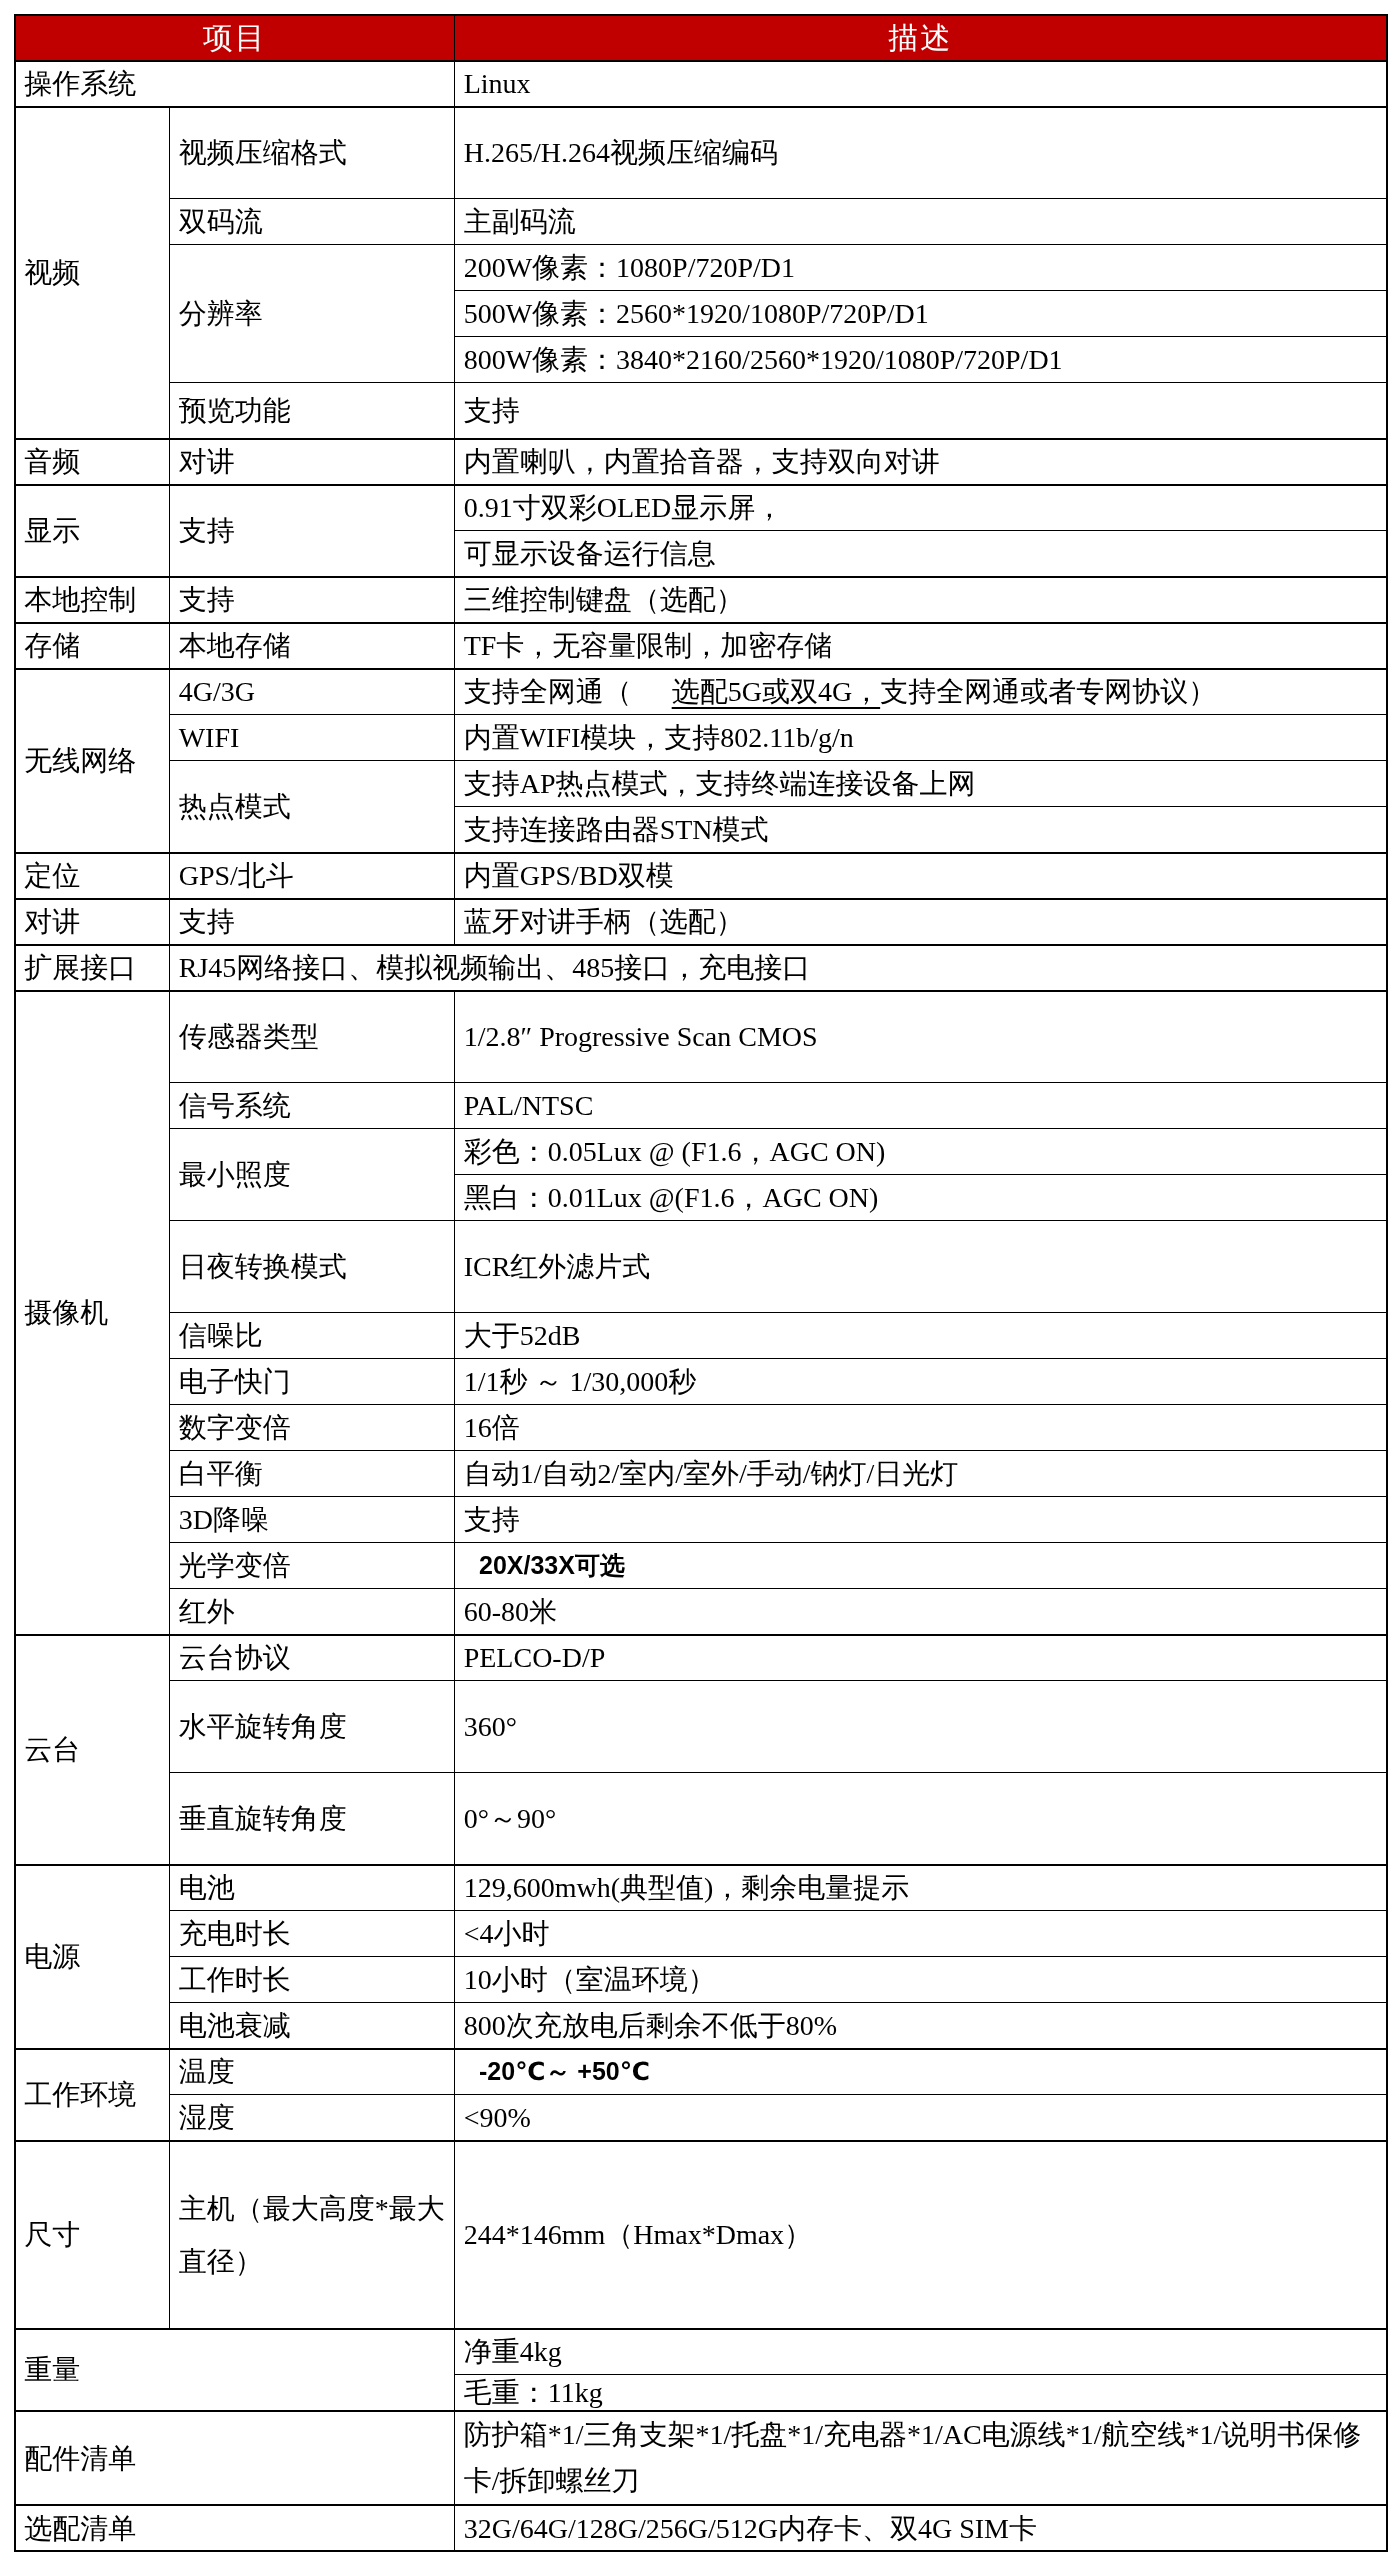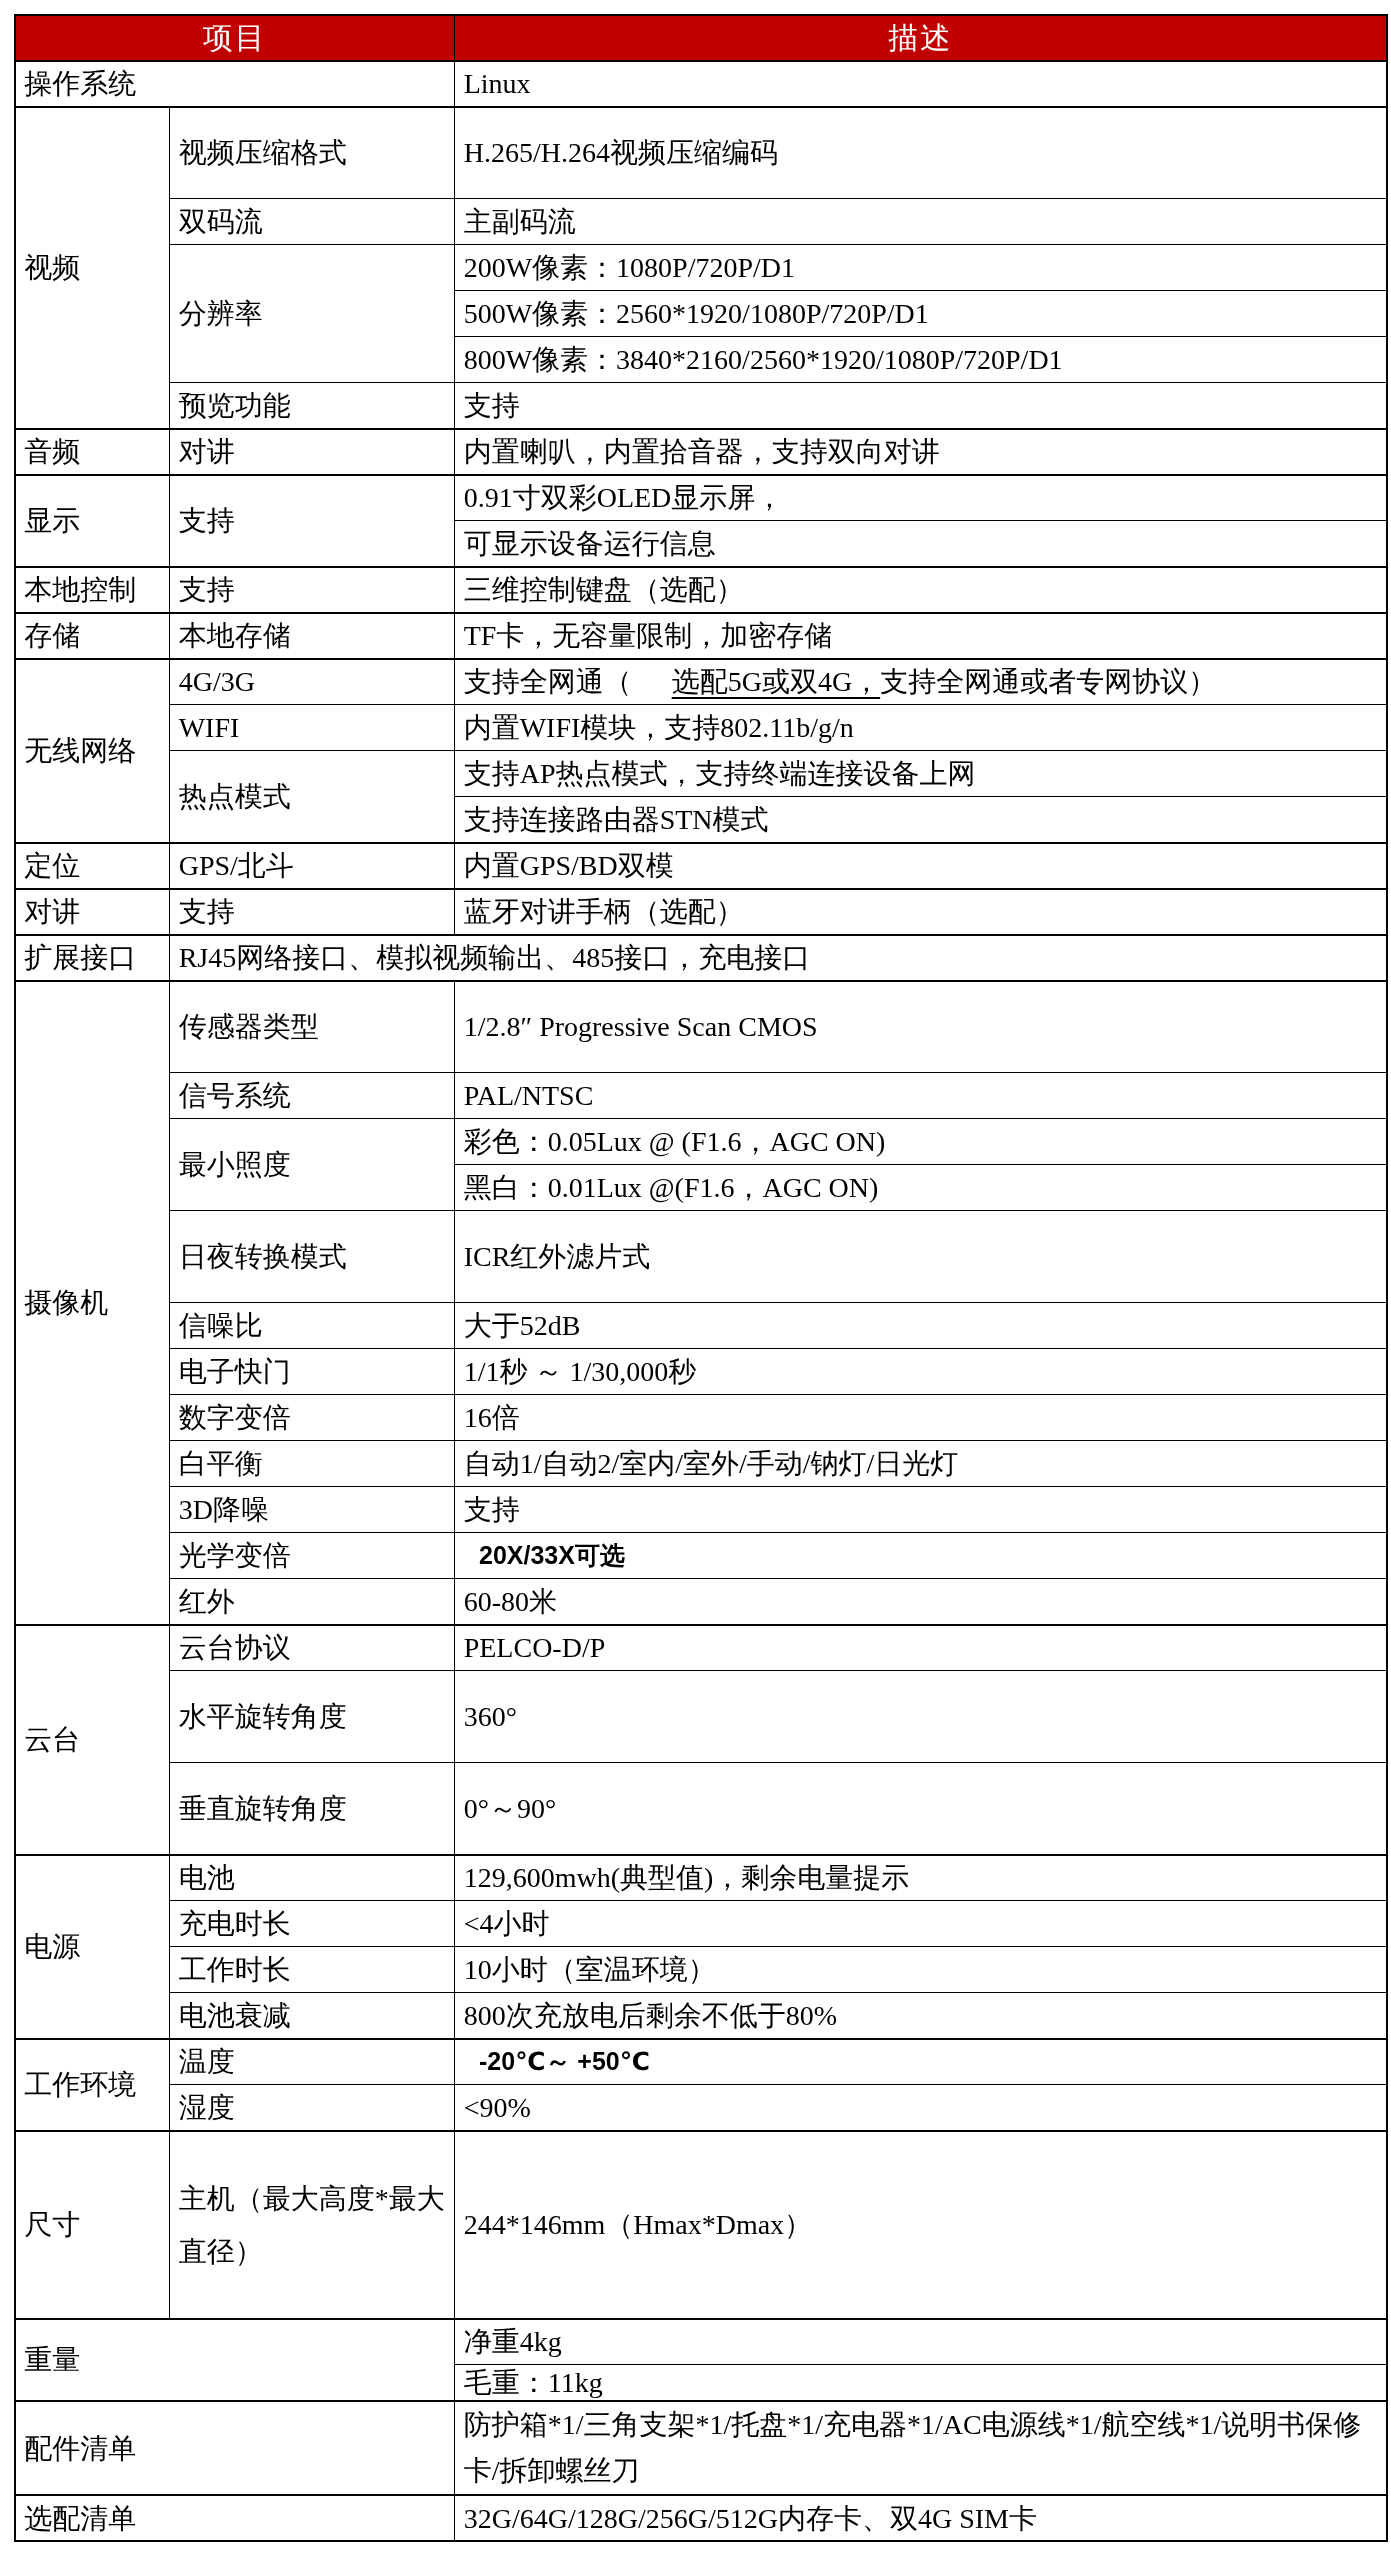--- a/index.html
+++ b/index.html
@@ -49,21 +49,21 @@
   <tr style="height:46px">
     <td rowspan="3">分辨率</td>
     <td>200W像素：1080P/720P/D1</td>
   </tr>
   <tr style="height:46px">
     <td>500W像素：2560*1920/1080P/720P/D1</td>
   </tr>
   <tr style="height:46px">
     <td>800W像素：3840*2160/2560*1920/1080P/720P/D1</td>
   </tr>
-  <tr style="height:46px">
+  <tr style="height:56px">
     <td>预览功能</td>
     <td>支持</td>
   </tr>
 
   <tr class="g" style="height:46px">
     <td>音频</td>
     <td>对讲</td>
     <td>内置喇叭，内置拾音器，支持双向对讲</td>
   </tr>
 

